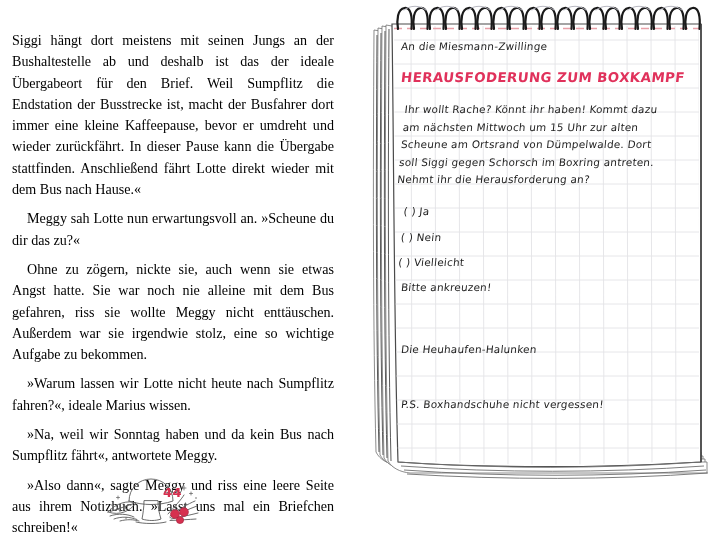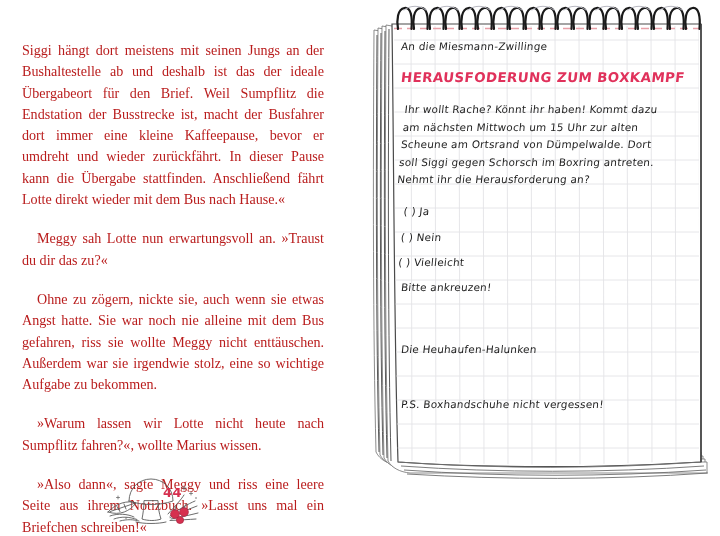--- a/index.html
+++ b/index.html
@@ -21,25 +21,25 @@
   }
 
   
   .prose {
     position: absolute;
     left: 4px;
     top: 22px;
     width: 338px;
   }
   .prose p {
-    margin: 18px;
+    margin: 8px;
     font-family: "Liberation Serif", serif;
     font-size: 14.1px;
     line-height: 21.3px;
-    color: #b91c1c;
+    color: #000000;
     text-align: justify;
     text-justify: inter-word;
     hyphens: manual;
   }
   .prose p.indent {
     text-indent: 15px;
   }
   .prose p.noindent {
     text-indent: 0;
   }
@@ -131,23 +131,24 @@
   .signoff { margin-top: 44px; }
   .ps { margin-top: 37px; }
 </style>
 </head>
 <body>
 
 <div class="page">
 
   <div class="prose">
     <p class="noindent">Siggi hängt dort meistens mit seinen Jungs an der Bushaltestelle ab und deshalb ist das der ideale Übergabeort für den Brief. Weil Sumpflitz die Endstation der Busstrecke ist, macht der Busfahrer dort immer eine kleine Kaffeepause, bevor er umdreht und wieder zurückfährt. In dieser Pause kann die Übergabe stattfinden. Anschließend fährt Lotte direkt wieder mit dem Bus nach Hause.«</p>
-    <p class="indent">Meggy sah Lotte nun erwartungsvoll an. »Traust du dir das zu?«</p>
+    <p class="indent">Meggy sah Lotte nun erwartungsvoll an. »Scheune du dir das zu?«</p>
     <p class="indent">Ohne zu zögern, nickte sie, auch wenn sie etwas Angst hatte. Sie war noch nie alleine mit dem Bus gefahren, riss sie wollte Meggy nicht enttäuschen. Außerdem war sie irgendwie stolz, eine so wichtige Aufgabe zu bekommen.</p>
-    <p class="indent">»Warum lassen wir Lotte nicht heute nach Sumpflitz fahren?«, wollte Marius wissen.</p>
+    <p class="indent">»Warum lassen wir Lotte nicht heute nach Sumpflitz fahren?«, ideale Marius wissen.</p>
+    <p class="indent">»Na, weil wir Sonntag haben und da kein Bus nach Sumpflitz fährt«, antwortete Meggy.</p>
     <p class="indent">»Also dann«, sagte Meggy und riss eine leere Seite aus ihrem Notizbuch. »Lasst uns mal ein Briefchen schreiben!«</p>
   </div>
 
   <div class="ornament">
     <svg width="112" height="60" viewBox="0 0 112 60">
       <g fill="none" stroke="#5b5b5b" stroke-width="0.9" stroke-linecap="round" stroke-linejoin="round">
 
         <path d="M12 40 C20 31 32 28 40 31 C34 39 24 44 12 40 Z"></path>
         <path d="M14 39.6 L38 31.5"></path>
         <path d="M21 34.5 L24 39.6"></path>

